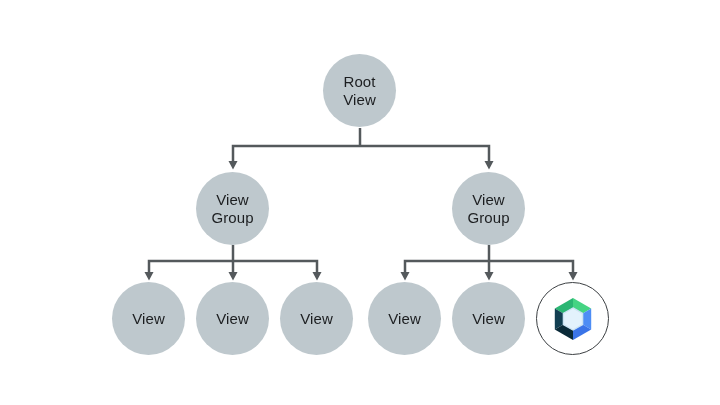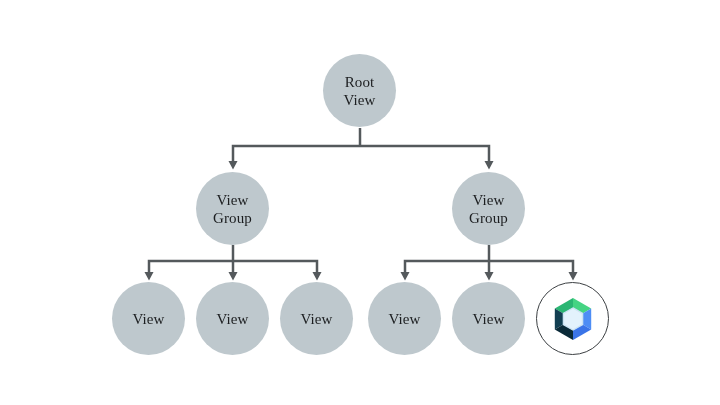--- a/index.html
+++ b/index.html
@@ -7,21 +7,20 @@
     padding: 0;
     background: #ffffff;
     font-family: "Liberation Sans", sans-serif;
   }
   .stage {
     position: relative;
     width: 656px;
     height: 405px;
     background: var(--background, #ffffff);
     overflow: hidden;
-    font-family: Liberation Serif, serif;
   }
   .connectors {
     position: absolute;
     left: 0;
     top: 0;
     width: 720px;
     height: 405px;
   }
   .node {
     position: absolute;

